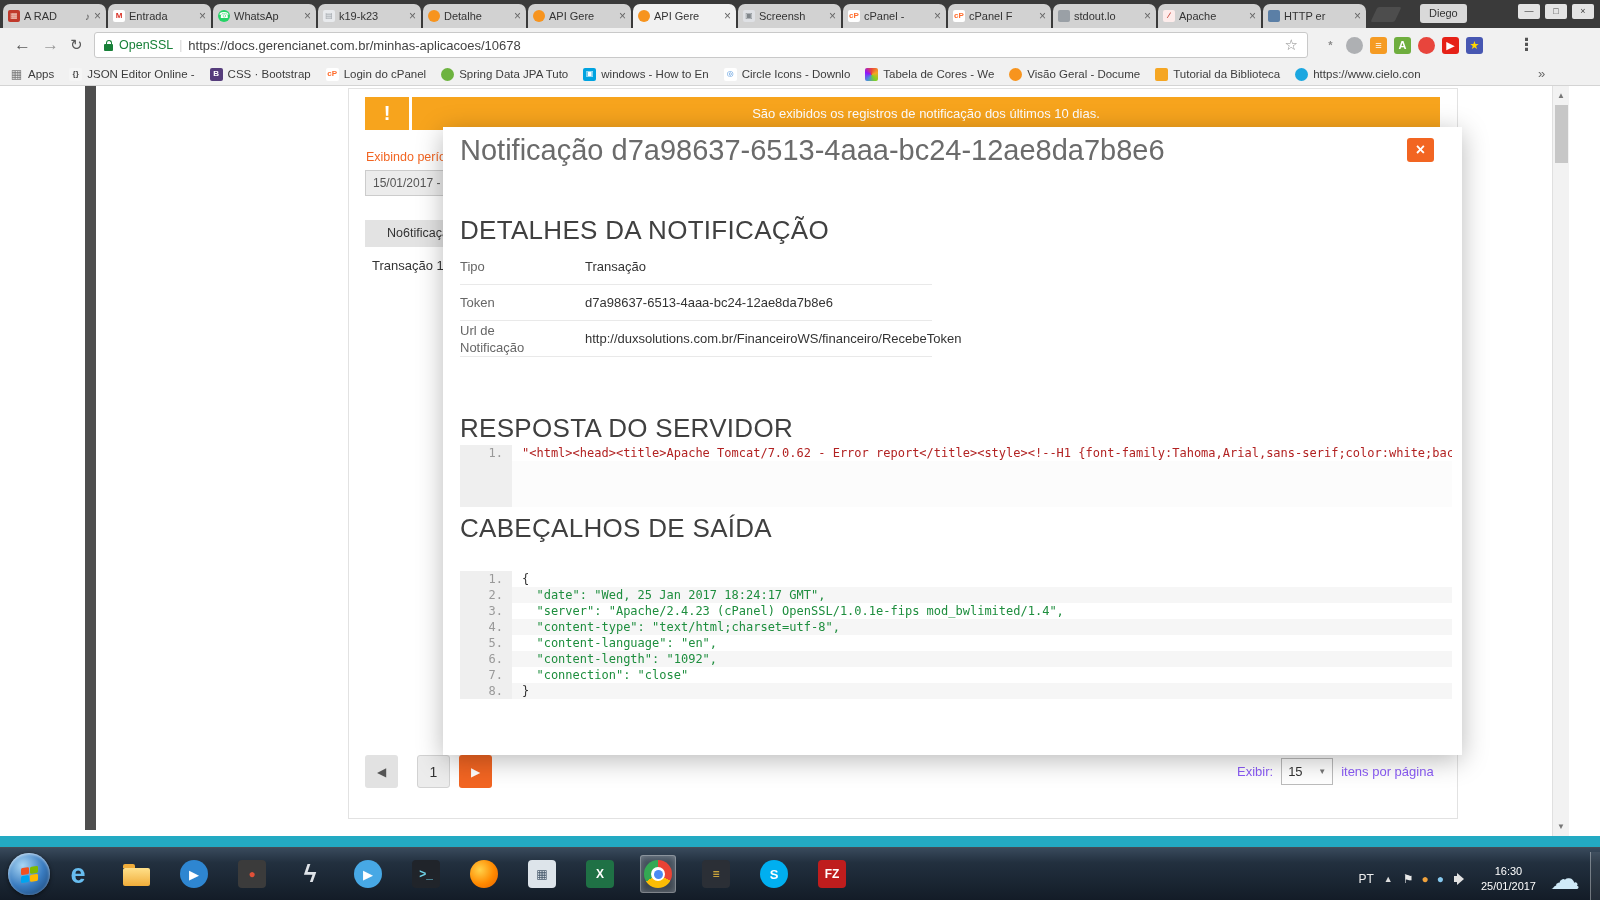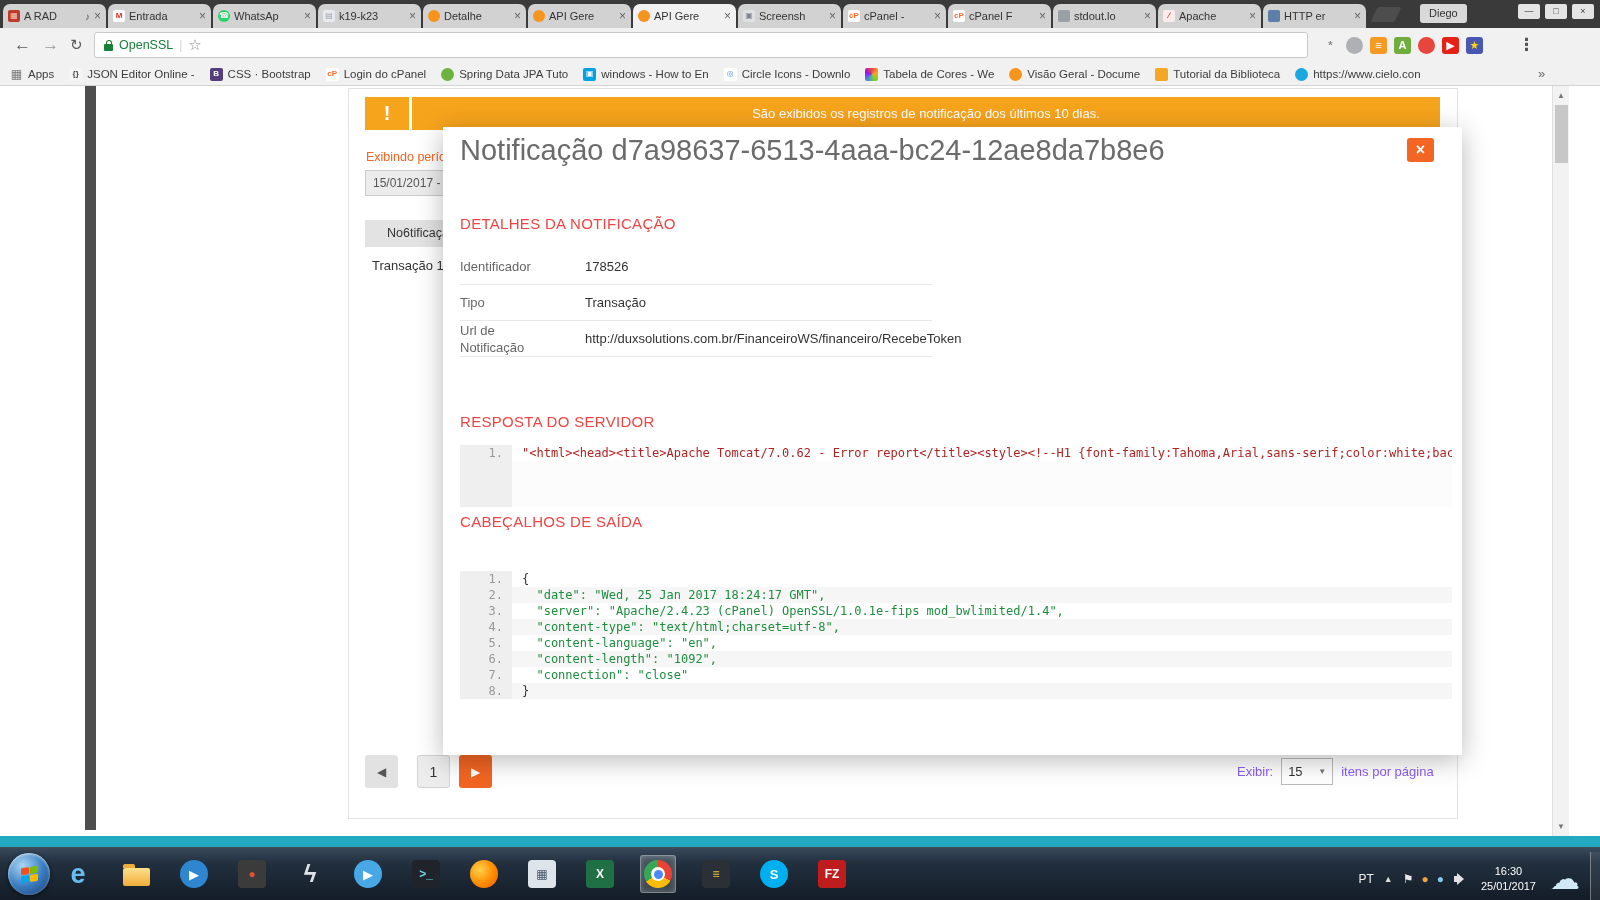--- a/index.html
+++ b/index.html
@@ -59,21 +59,21 @@
 .bannertext{flex:1;background:#f7a41d;color:#fff;font-size:13px;display:flex;align-items:center;justify-content:center}
 .period{position:absolute;left:366px;top:64px;font-size:12.5px;color:#f26522}
 .dateinput{position:absolute;left:365px;top:84px;width:79px;height:26px;background:#ececec;border:1px solid #ccc;font-size:12px;color:#555;line-height:24px;padding-left:7px;white-space:nowrap;overflow:hidden}
 .thead{position:absolute;left:365px;top:134px;width:150px;height:27px;background:#e3e3e3;font-size:12.5px;font-weight:normal;color:#333;line-height:27px;padding-left:22px}
 .trow{position:absolute;left:372px;top:172px;font-size:13px;color:#333}
 
 
 .modal{position:absolute;left:443px;top:41px;width:1019px;height:628px;background:#fff;box-shadow:0 5px 25px rgba(0,0,0,.28);z-index:5}
 .mtitle{position:absolute;left:17px;top:7px;font-size:29px;color:#6b6b6b;white-space:nowrap}
 .mclose{position:absolute;right:28px;top:11px;width:27px;height:24px;background:#f26522;border-radius:3px;color:#fff;font-weight:bold;font-size:16px;text-align:center;line-height:23px}
-.msec{position:absolute;left:17px;font-size:15px;color:#ef4444;letter-spacing:.3px}
+.msec{position:absolute;left:17px;font-size:26px;color:#404040;letter-spacing:.3px}
 .s1{top:88px}.s2{top:286px}.s3{top:386px}
 .dtable{position:absolute;top:122px}
 .dl{left:17px;width:472px}
 .dr{left:502px;width:483px}
 .drow{display:flex;align-items:center;min-height:36px;border-bottom:1px solid #e9e9e9}
 .drow.tall{min-height:52px}
 .dlabel{flex:0 0 125px;font-size:13px;color:#666;line-height:17px;max-width:125px}
 .dlabel .sel{display:inline;max-width:76px}
 .dlabel{padding-right:45px}
 .dvalue{font-size:13px;color:#333;white-space:nowrap}
@@ -224,20 +224,21 @@
 </div>
 
 <div class="toolbar">
   <span class="nav back">←</span>
   <span class="nav fwd">→</span>
   <span class="nav rel">↻</span>
   <div class="omnibox">
     <span class="lock"></span>
     <span class="seguro">OpenSSL</span>
     <span class="osep">|</span>
+    <span class="url">https://docs.gerencianet.com.br/minhas-aplicacoes/10678</span>
     <span class="star">☆</span>
   </div>
   <div id="extensions" class="exts">
       <span class="ext" style="background: transparent; color: rgb(138, 138, 138);">*</span>
       <span class="ext circle" style="background: rgb(174, 176, 179); color: rgb(255, 255, 255);"></span>
       <span class="ext" style="background: rgb(245, 155, 35); color: rgb(255, 255, 255);">≡</span>
       <span class="ext" style="background: rgb(111, 174, 62); color: rgb(255, 255, 255);">A</span>
       <span class="ext circle" style="background: rgb(232, 69, 60); color: rgb(255, 255, 255);"></span>
       <span class="ext" style="background: rgb(230, 33, 23); color: rgb(255, 255, 255);">▶</span>
       <span class="ext" style="background: rgb(71, 87, 178); color: rgb(255, 214, 0);">★</span>
@@ -309,26 +310,26 @@
   <div class="dateinput">15/01/2017 -</div>
   <div class="thead">No6tificaçã</div>
   <div class="trow">Transação 1</div>
 
   <div class="modal">
     <div class="mtitle">Notificação d7a98637-6513-4aaa-bc24-12ae8da7b8e6</div>
     <div class="mclose">×</div>
     <div class="msec s1">DETALHES DA NOTIFICAÇÃO</div>
     <div id="dleft" class="dtable dl">
         <div class="drow">
-          <div class="dlabel">Identificador</div>
-          <div class="dvalue">178526</div>
-        </div>
-        <div class="drow">
           <div class="dlabel">Tipo</div>
           <div class="dvalue">Transação</div>
+        </div>
+        <div class="drow">
+          <div class="dlabel">Token</div>
+          <div class="dvalue">d7a98637-6513-4aaa-bc24-12ae8da7b8e6</div>
         </div>
         <div class="drow">
           <div class="dlabel">Url de Notificação</div>
           <div class="dvalue">http://duxsolutions.com.br/FinanceiroWS/financeiro/RecebeToken</div>
         </div>
       </div>
     <div class="msec s2">RESPOSTA DO SERVIDOR</div>
     <div id="respcode" class="codeblock">
         <div class="crow">
           <span class="ln">1.</span>

